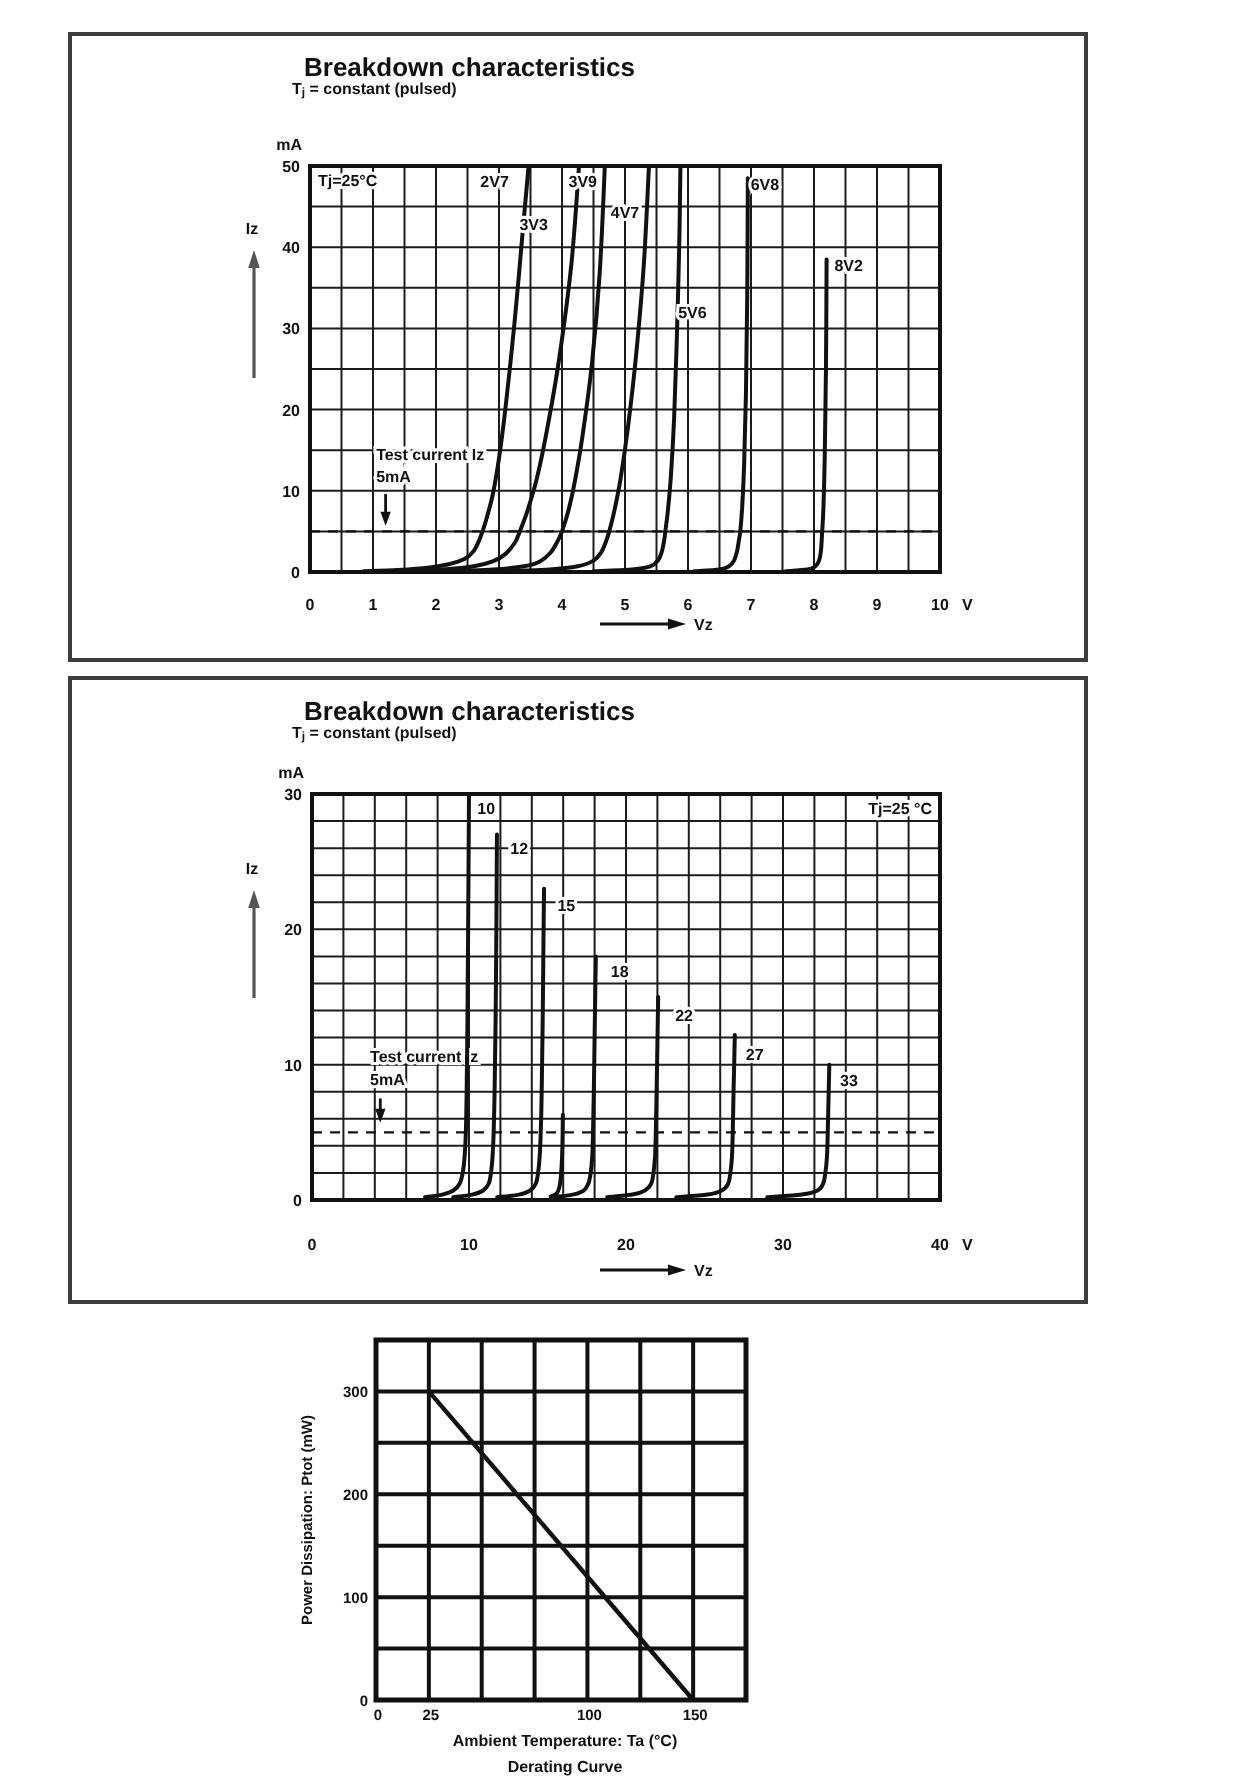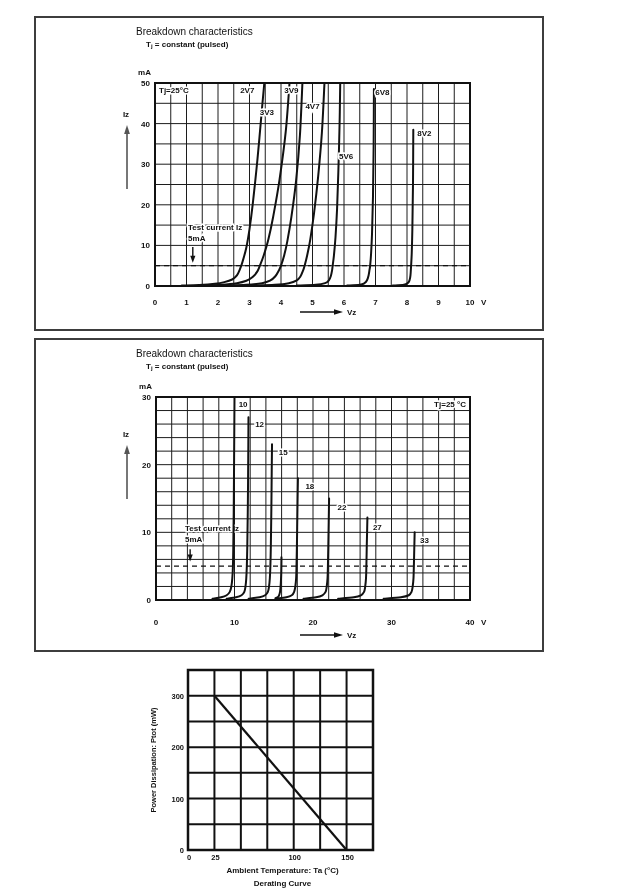--- a/index.html
+++ b/index.html
@@ -1,20 +1,20 @@
 <!DOCTYPE html>
 <html><head>
 <meta charset="utf-8">
 <style>
   html,body{margin:0;padding:0;background:#fff;}
   .page{position:relative;width:623px;height:893px;background:#ffffff;overflow:hidden;
         font-family:"Liberation Sans",sans-serif;}
   .panel{position:absolute;left:34px;width:510px;border:2px solid #3d3d3d;background:#fff;box-sizing:border-box;}
   .panel svg{position:absolute;left:-2px;top:-2px;}
-  .panel-title{position:absolute;left:100px;top:8px;font-size:10px;font-weight:normal;color:#111;white-space:nowrap;z-index:2;}
+  .panel-title{position:absolute;left:116px;top:8px;font-size:13px;font-weight:bold;color:#111;white-space:nowrap;z-index:2;}
   .panel-cond{position:absolute;left:110px;top:22px;font-size:8px;font-weight:bold;color:#111;white-space:nowrap;z-index:2;}
   .panel-cond .sub{font-size:6px;vertical-align:-1px;}
   #chart3-wrap{position:absolute;left:120px;top:658px;width:300px;height:235px;}
   svg text{fill:#111;font-family:"Liberation Sans",sans-serif;font-weight:bold;}
 </style>
 </head>
 <body>
 
 <div class="page">
 

